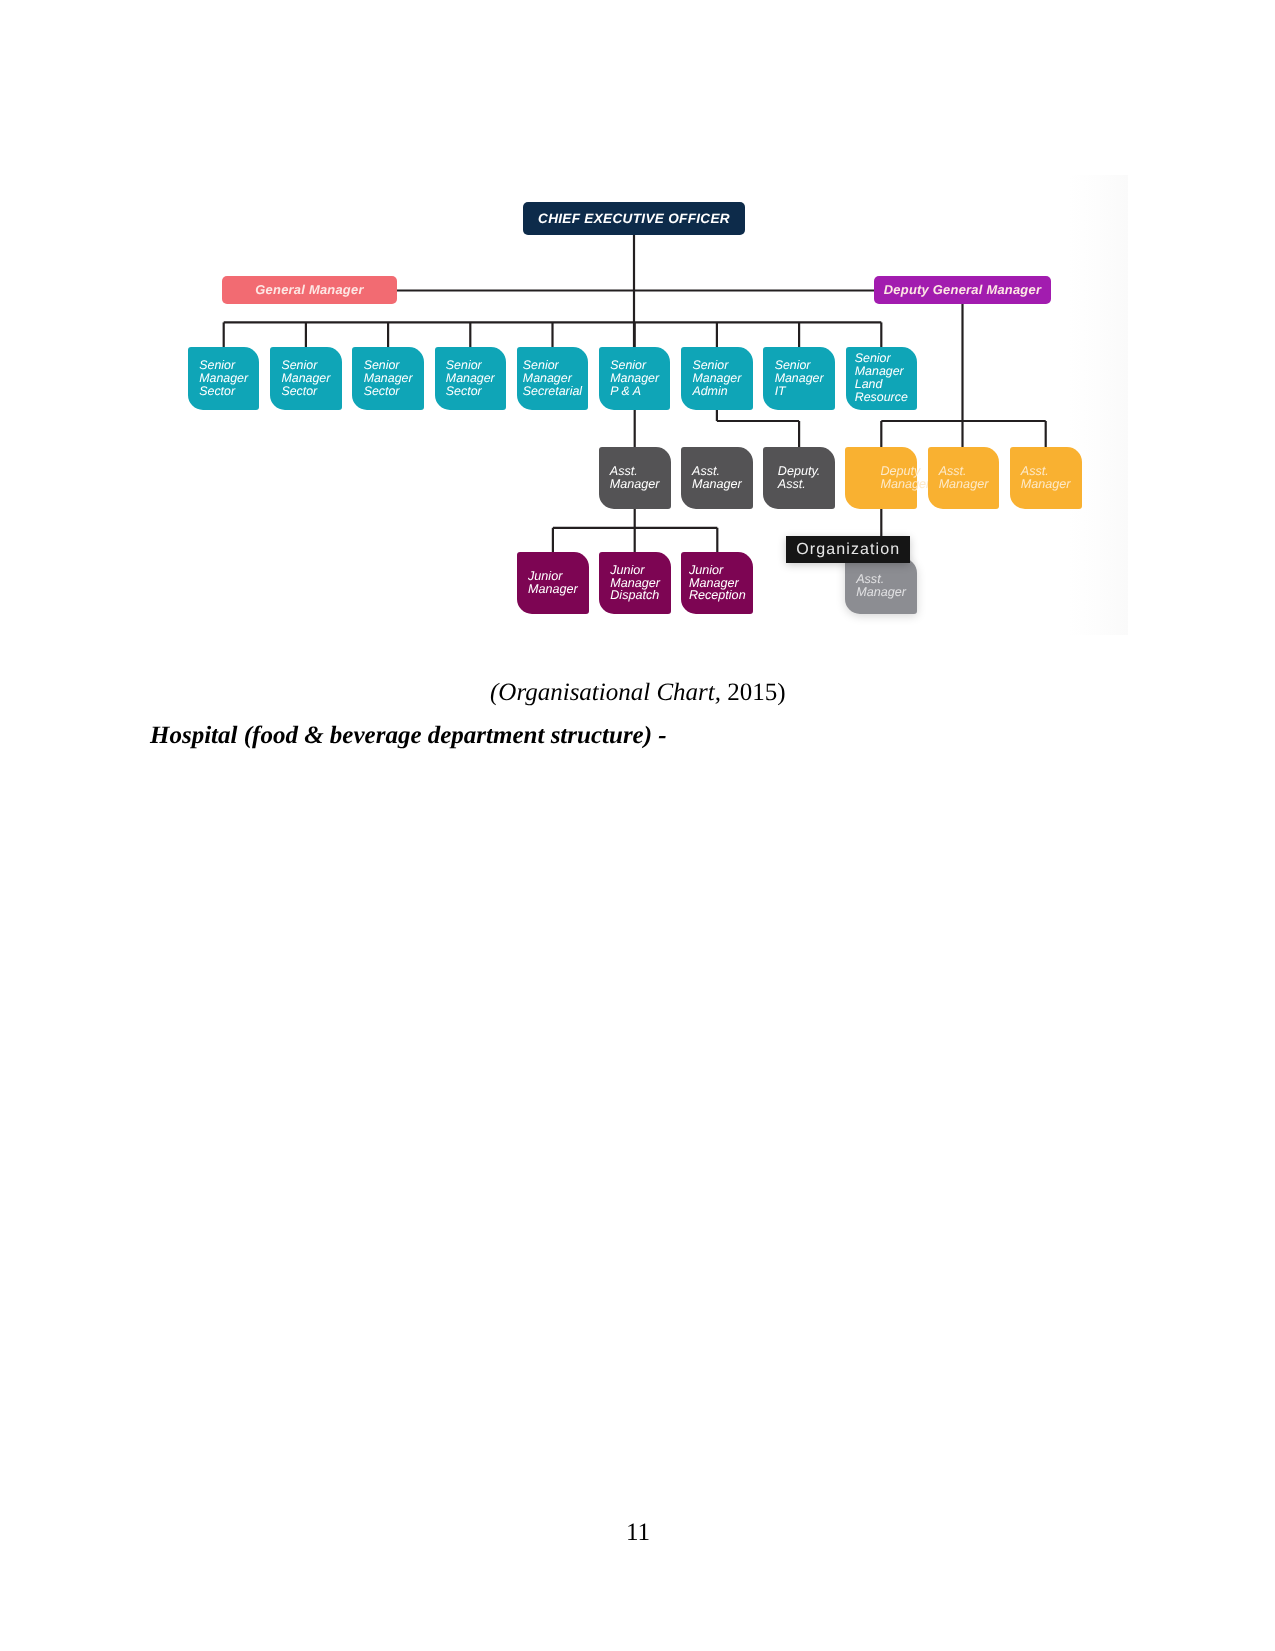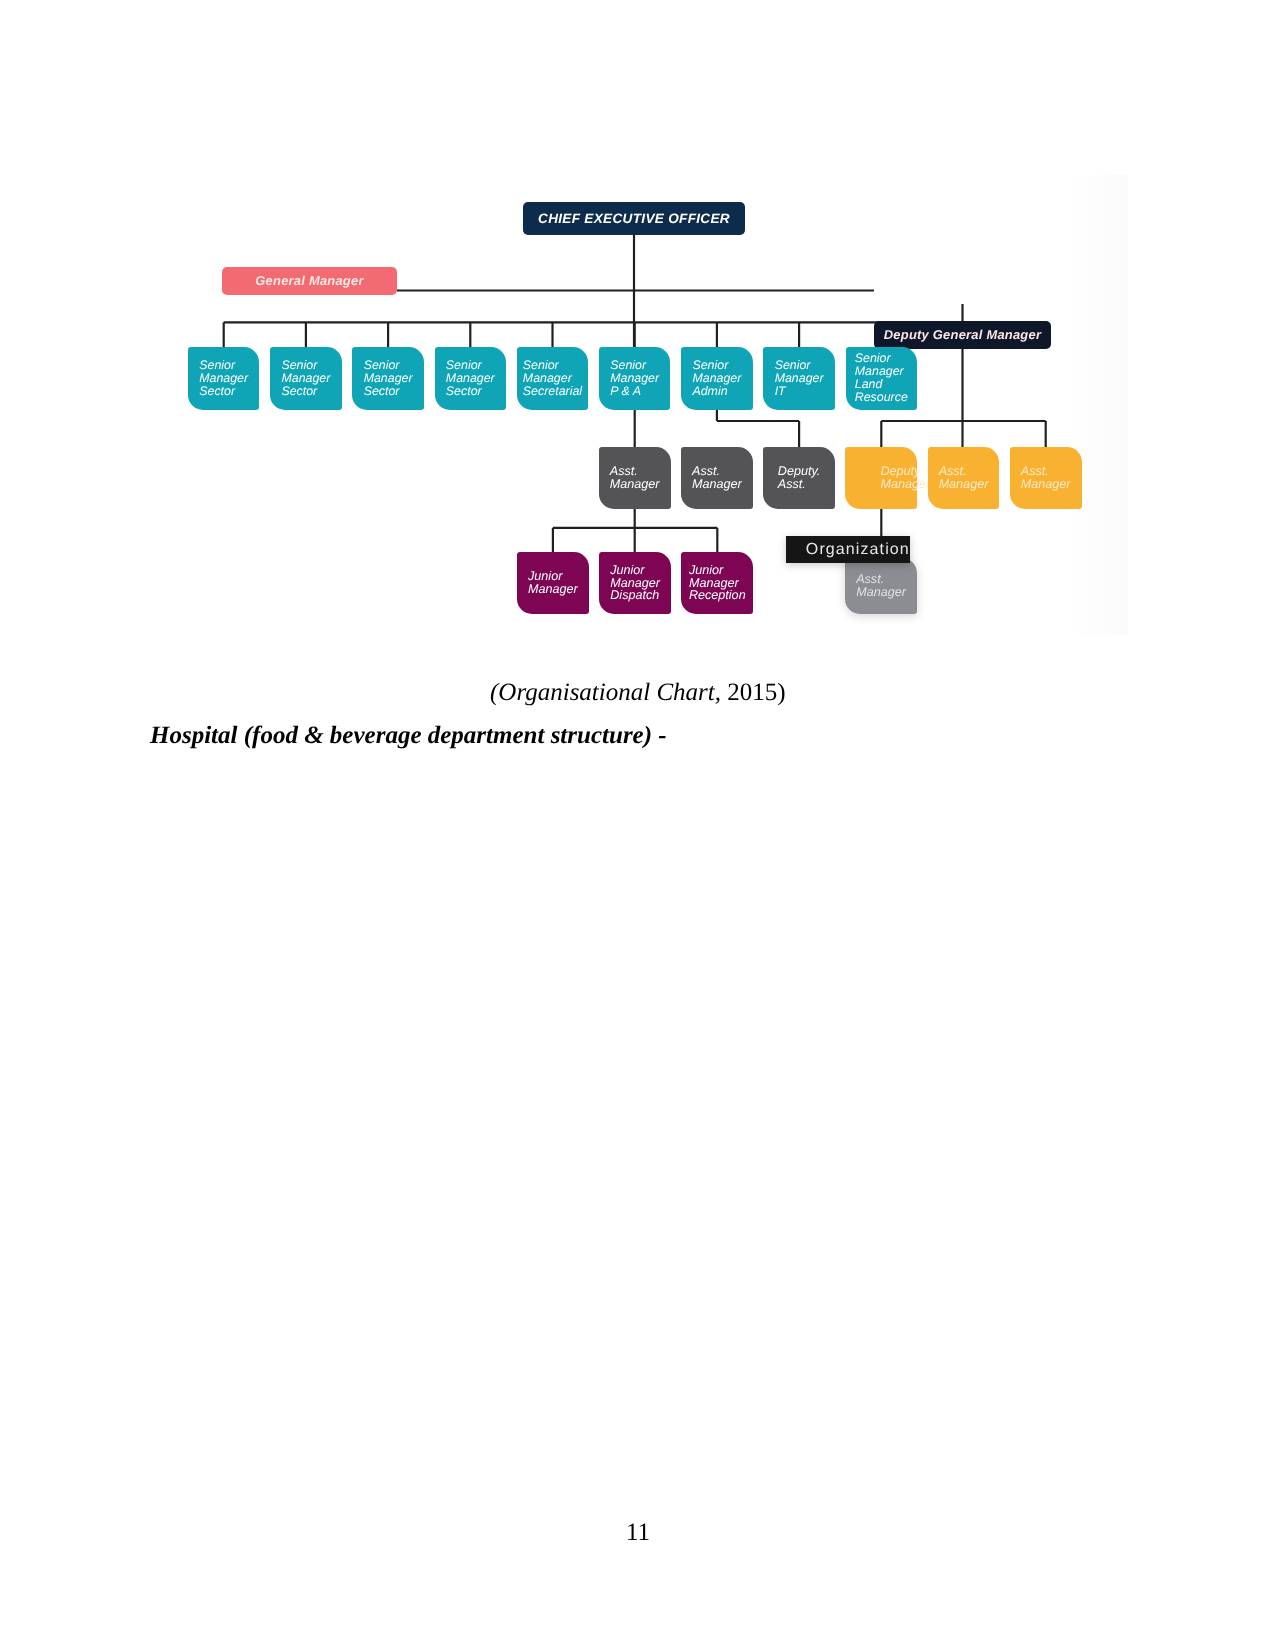--- a/index.html
+++ b/index.html
@@ -18,21 +18,21 @@
 
   .node{position:absolute;box-sizing:border-box;color:#ffffff;
         font-family:"Liberation Sans",sans-serif;display:flex;align-items:center;}
   .node .lbl{display:block;white-space:pre-line;font-style:italic;}
 
   .pill{border-radius:5px;justify-content:center;text-align:center;}
   .leaf{border-radius:3px 15px 3px 15px;}
 
   .tooltip{position:absolute;background:#151515;color:#efefef;
            font-family:"Liberation Sans",sans-serif;display:flex;align-items:center;
-           justify-content:flex-end;letter-spacing:.2px;}
+           justify-content:center;letter-spacing:.2px;}
 
   .cap{position:absolute;color:#000000;font-family:"Liberation Serif",serif;white-space:nowrap;}
   #caption-clip{position:absolute;left:150px;top:647px;width:700px;height:18px;overflow:hidden;}
   #caption-clip .cap{left:0;top:0;font-size:25px;line-height:29px;font-style:italic;}
 </style>
 </head>
 <body>
 
 <div class="page">
 
@@ -62,24 +62,24 @@
         <line x1="503.7" y1="333.5" x2="503.7" y2="377" stroke="#231f20" stroke-width="2.2"></line>
         <line x1="421.9" y1="352.8" x2="586.3" y2="352.8" stroke="#231f20" stroke-width="2.2"></line>
         <line x1="421.9" y1="352.8" x2="421.9" y2="377" stroke="#231f20" stroke-width="2.2"></line>
         <line x1="586.3" y1="352.8" x2="586.3" y2="377" stroke="#231f20" stroke-width="2.2"></line>
         <line x1="750.3" y1="333.5" x2="750.3" y2="383" stroke="#231f20" stroke-width="2.2"></line>
       </svg>
     <div id="chart-canvas">
         <div class="node pill" style="left: 392px; top: 27px; width: 222px; height: 33px; background: rgb(13, 43, 74); color: rgb(255, 255, 255); font-size: 13.6px; line-height: 15px; font-weight: bold; letter-spacing: 0.3px;">
           <span class="lbl">CHIEF EXECUTIVE OFFICER</span>
         </div>
-        <div class="node pill" style="left: 91px; top: 92px; width: 175px; height: 28px; background: rgb(242, 107, 114); color: rgb(253, 231, 228); font-size: 12.9px; line-height: 14px; font-weight: bold; letter-spacing: 0.25px;">
+        <div class="node pill" style="left: 91px; top: 101px; width: 175px; height: 28px; background: rgb(242, 107, 114); color: rgb(253, 231, 228); font-size: 12.9px; line-height: 14px; font-weight: bold; letter-spacing: 0.25px;">
           <span class="lbl">General Manager</span>
         </div>
-        <div class="node pill" style="left: 743px; top: 101px; width: 177px; height: 28px; background: #0f172a; color: rgb(253, 231, 228); font-size: 12.9px; line-height: 14px; font-weight: bold; letter-spacing: 0.25px; margin-top: 45px;">
+        <div class="node pill" style="left: 743px; top: 101px; width: 177px; height: 28px; background: #a21caf; color: rgb(253, 231, 228); font-size: 12.9px; line-height: 14px; font-weight: bold; letter-spacing: 0.25px;">
           <span class="lbl">Deputy General Manager</span>
         </div>
         <div class="node leaf" style="left: 56.9px; top: 172px; width: 71.6px; height: 62.5px; background: rgb(15, 165, 183); color: rgb(255, 255, 255); font-size: 12.4px; line-height: 12.9px; align-items: center; justify-content: center;">
           <span class="lbl" style="text-align: left;">Senior
 Manager
 Sector</span>
         </div>
         <div class="node leaf" style="left: 139.1px; top: 172px; width: 71.6px; height: 62.5px; background: rgb(15, 165, 183); color: rgb(255, 255, 255); font-size: 12.4px; line-height: 12.9px; align-items: center; justify-content: center;">
           <span class="lbl" style="text-align: left;">Senior
 Manager

